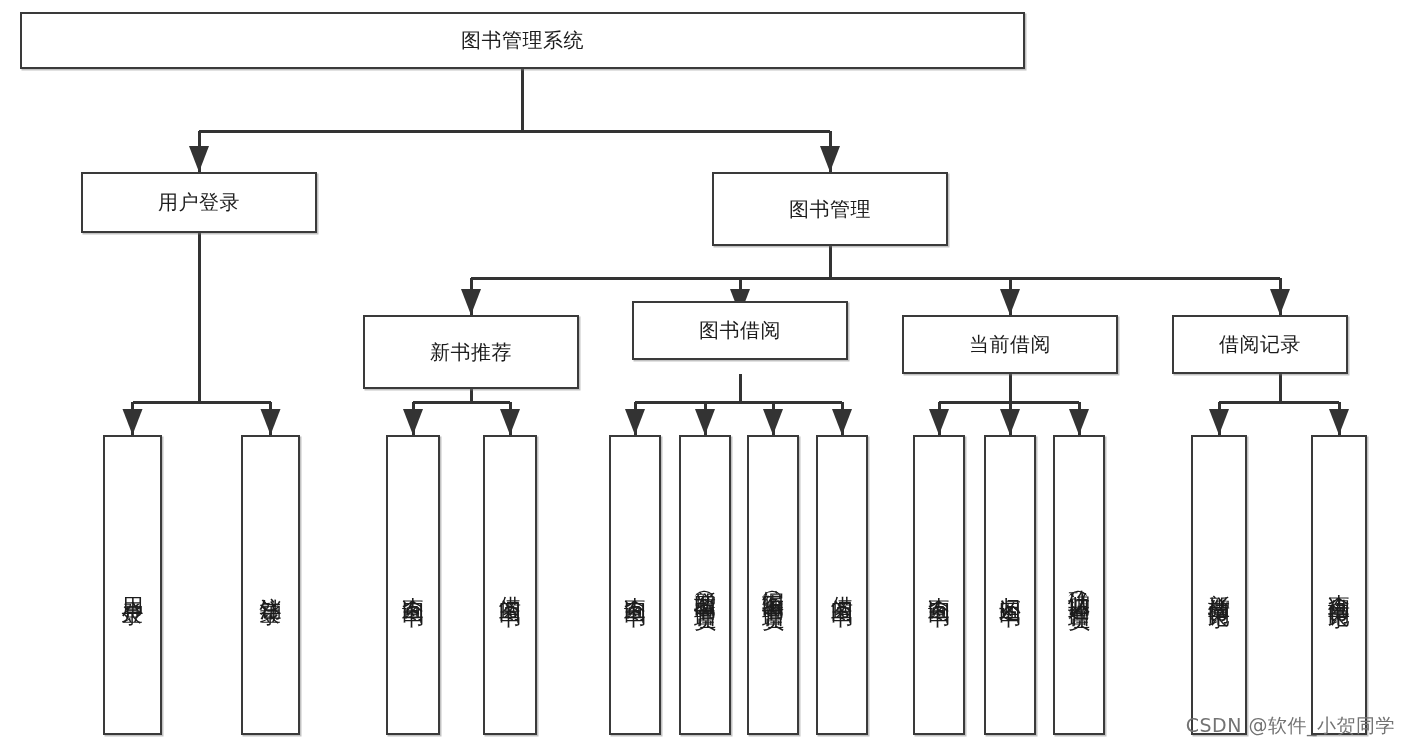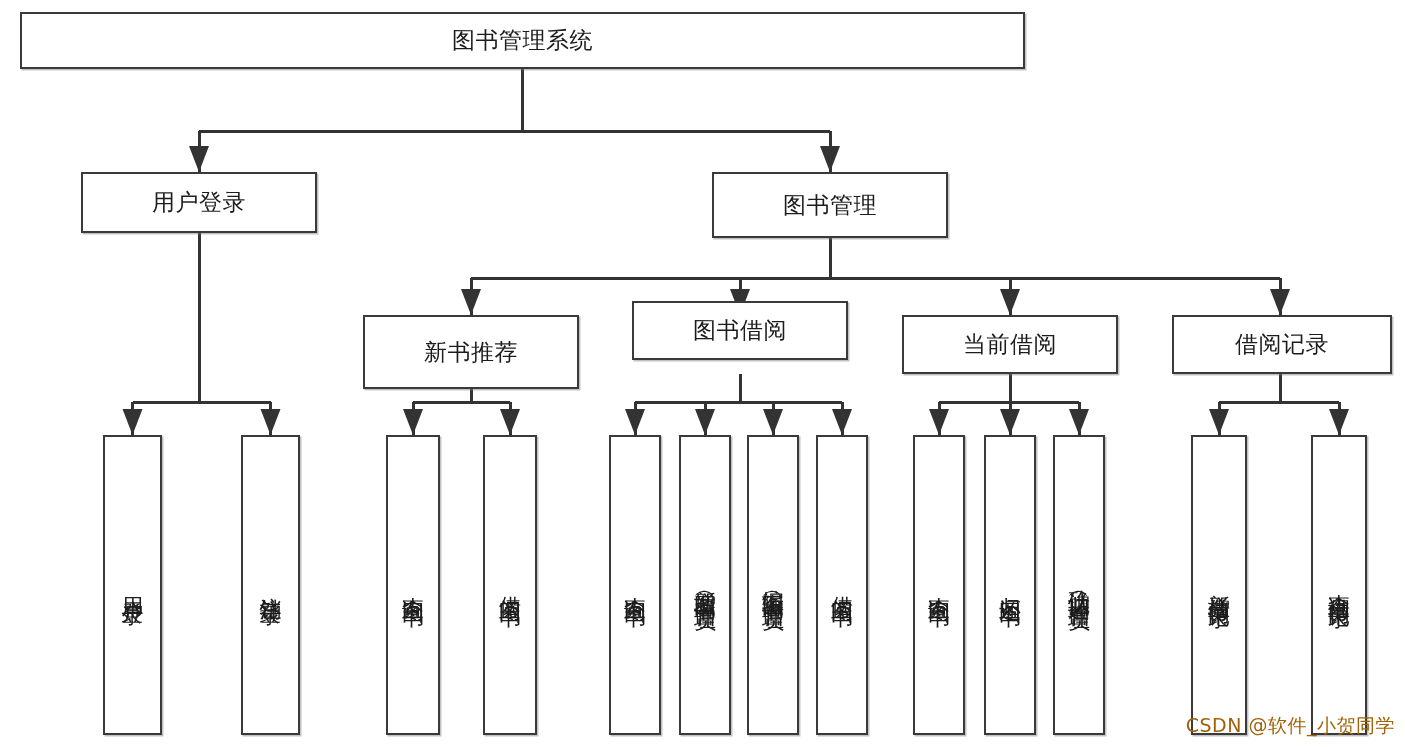--- a/index.html
+++ b/index.html
@@ -27,21 +27,21 @@
     background: #ffffff;
     box-sizing: border-box;
     box-shadow: 1.5px 1.5px 0 rgba(120,120,120,0.45);
   }
   .node-label-h {
     position: absolute;
     left: 0; right: 0; top: 0; bottom: 0;
     display: flex;
     align-items: center;
     justify-content: center;
-    font-size: 23px;
+    font-size: 20px;
     color: #1c1c1c;
     letter-spacing: 0.5px;
     white-space: nowrap;
   }
   .node-label-v {
     position: absolute;
     left: 0; right: 0; top: 0; bottom: 0;
     display: flex;
     align-items: center;
     justify-content: center;
@@ -57,21 +57,21 @@
     position: absolute;
     left: 0;
     top: 0;
     pointer-events: none;
   }
   #watermark {
     position: absolute;
     right: 10px;
     bottom: 8px;
     font-size: 19px;
-    color: #a16207;
+    color: #737373;
     white-space: nowrap;
     letter-spacing: 0.5px;
   }
 </style>
 </head>
 <body>
 
 <div id="diagram-root">
   <svg id="connectors" width="1405" height="747">
       <line x1="522.5" y1="69" x2="522.5" y2="131" stroke="#333333" stroke-width="3" shape-rendering="crispEdges"></line>
@@ -126,33 +126,33 @@
       <polygon points="1209,409 1229,409 1219,435" fill="#333333"></polygon>
       <line x1="1339" y1="402" x2="1339" y2="435" stroke="#333333" stroke-width="3" shape-rendering="crispEdges"></line>
       <polygon points="1329,409 1349,409 1339,435" fill="#333333"></polygon>
     </svg>
 <div class="node-box" style="left: 20px; top: 12px; width: 1005px; height: 57px;">
       <div class="node-label-h">图书管理系统</div>
     </div>
     <div class="node-box" style="left: 81px; top: 172px; width: 236px; height: 61px;">
       <div class="node-label-h">用户登录</div>
     </div>
-    <div class="node-box" style="left: 712px; top: 172px; width: 236px; height: 66px;">
+    <div class="node-box" style="left: 712px; top: 172px; width: 236px; height: 74px;">
       <div class="node-label-h">图书管理</div>
     </div>
     <div class="node-box" style="left: 363px; top: 315px; width: 216px; height: 74px;">
       <div class="node-label-h">新书推荐</div>
     </div>
     <div class="node-box" style="left: 632px; top: 301px; width: 216px; height: 59px;">
       <div class="node-label-h">图书借阅</div>
     </div>
     <div class="node-box" style="left: 902px; top: 315px; width: 216px; height: 59px; text-align: right;">
       <div class="node-label-h">当前借阅</div>
     </div>
-    <div class="node-box" style="left: 1172px; top: 315px; width: 220px; height: 59px; text-decoration: underline;">
+    <div class="node-box" style="left: 1172px; top: 315px; width: 176px; height: 59px; text-decoration: underline;">
       <div class="node-label-h">借阅记录</div>
     </div>
     <div class="node-box" style="left: 103px; top: 435px; width: 59px; height: 300px;">
       <div class="node-label-v">用户登录</div>
     </div>
     <div class="node-box" style="left: 241px; top: 435px; width: 59px; height: 300px;">
       <div class="node-label-v">注销登录</div>
     </div>
     <div class="node-box" style="left: 386px; top: 435px; width: 54px; height: 300px;">
       <div class="node-label-v">查询图书</div>

